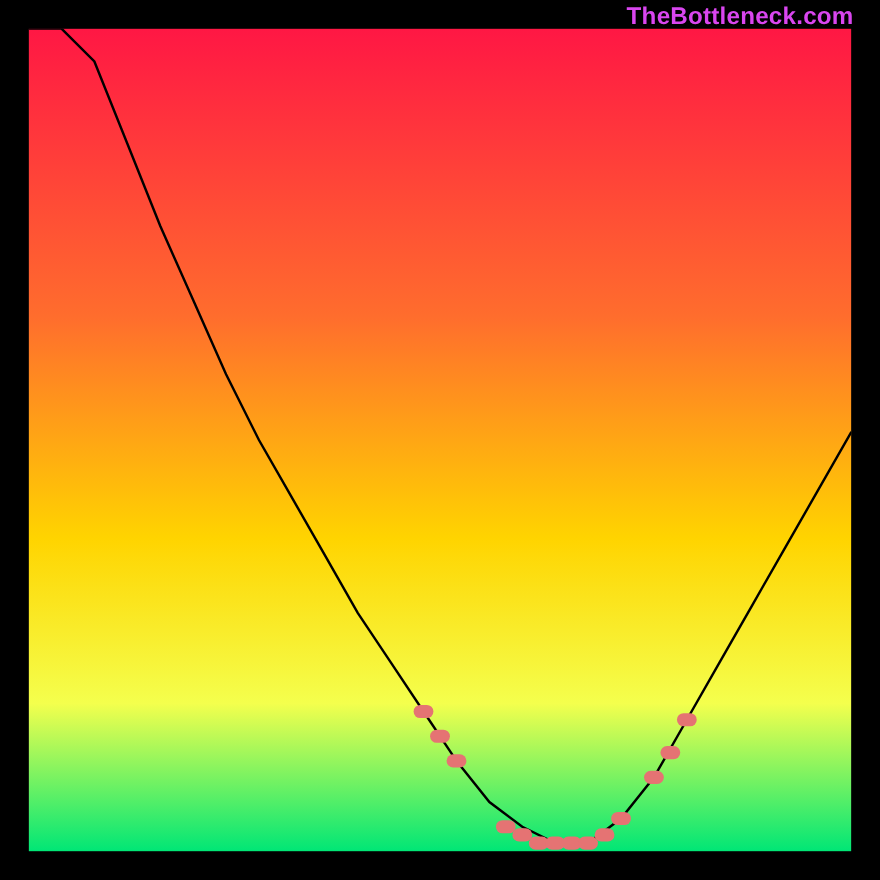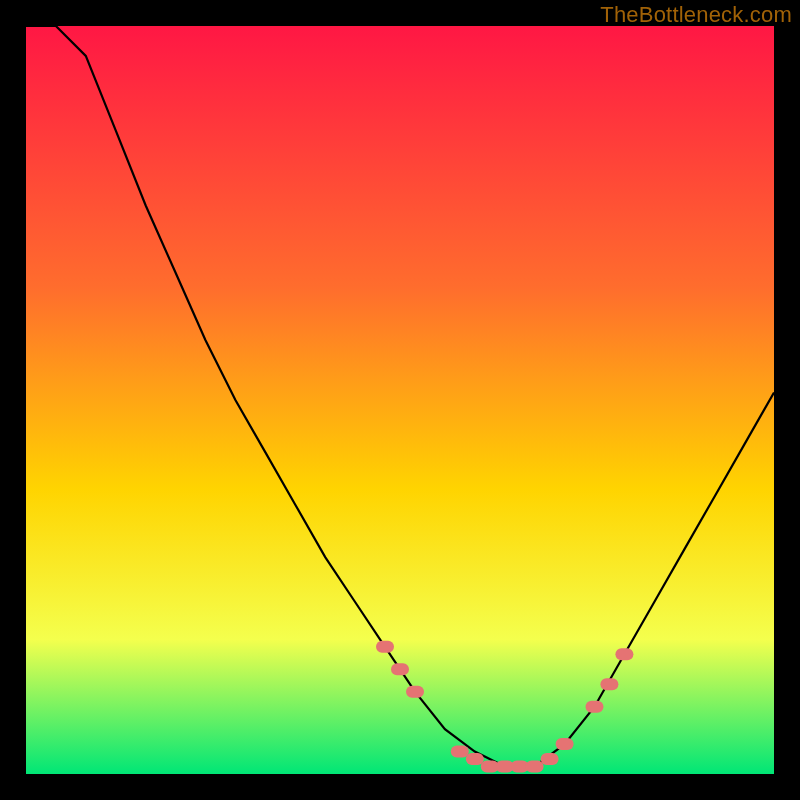--- a/index.html
+++ b/index.html
@@ -19,24 +19,24 @@
   .plot {
     position: absolute;
     left: 26px;
     top: 26px;
     width: 748px;
     height: 748px;
   }
   .watermark {
     position: absolute;
     top: 2px;
-    right: 8px;
-    color: #a16207;
+    right: 24px;
+    color: #d946ef;
     font-size: 22px;
-    font-weight: 400;
+    font-weight: 700;
     letter-spacing: 0.2px;
     user-select: none;
   }
   svg { display: block; }
 </style>
 </head>
 <body>
 
 <div class="wrap">
   <div class="watermark">TheBottleneck.com</div>

